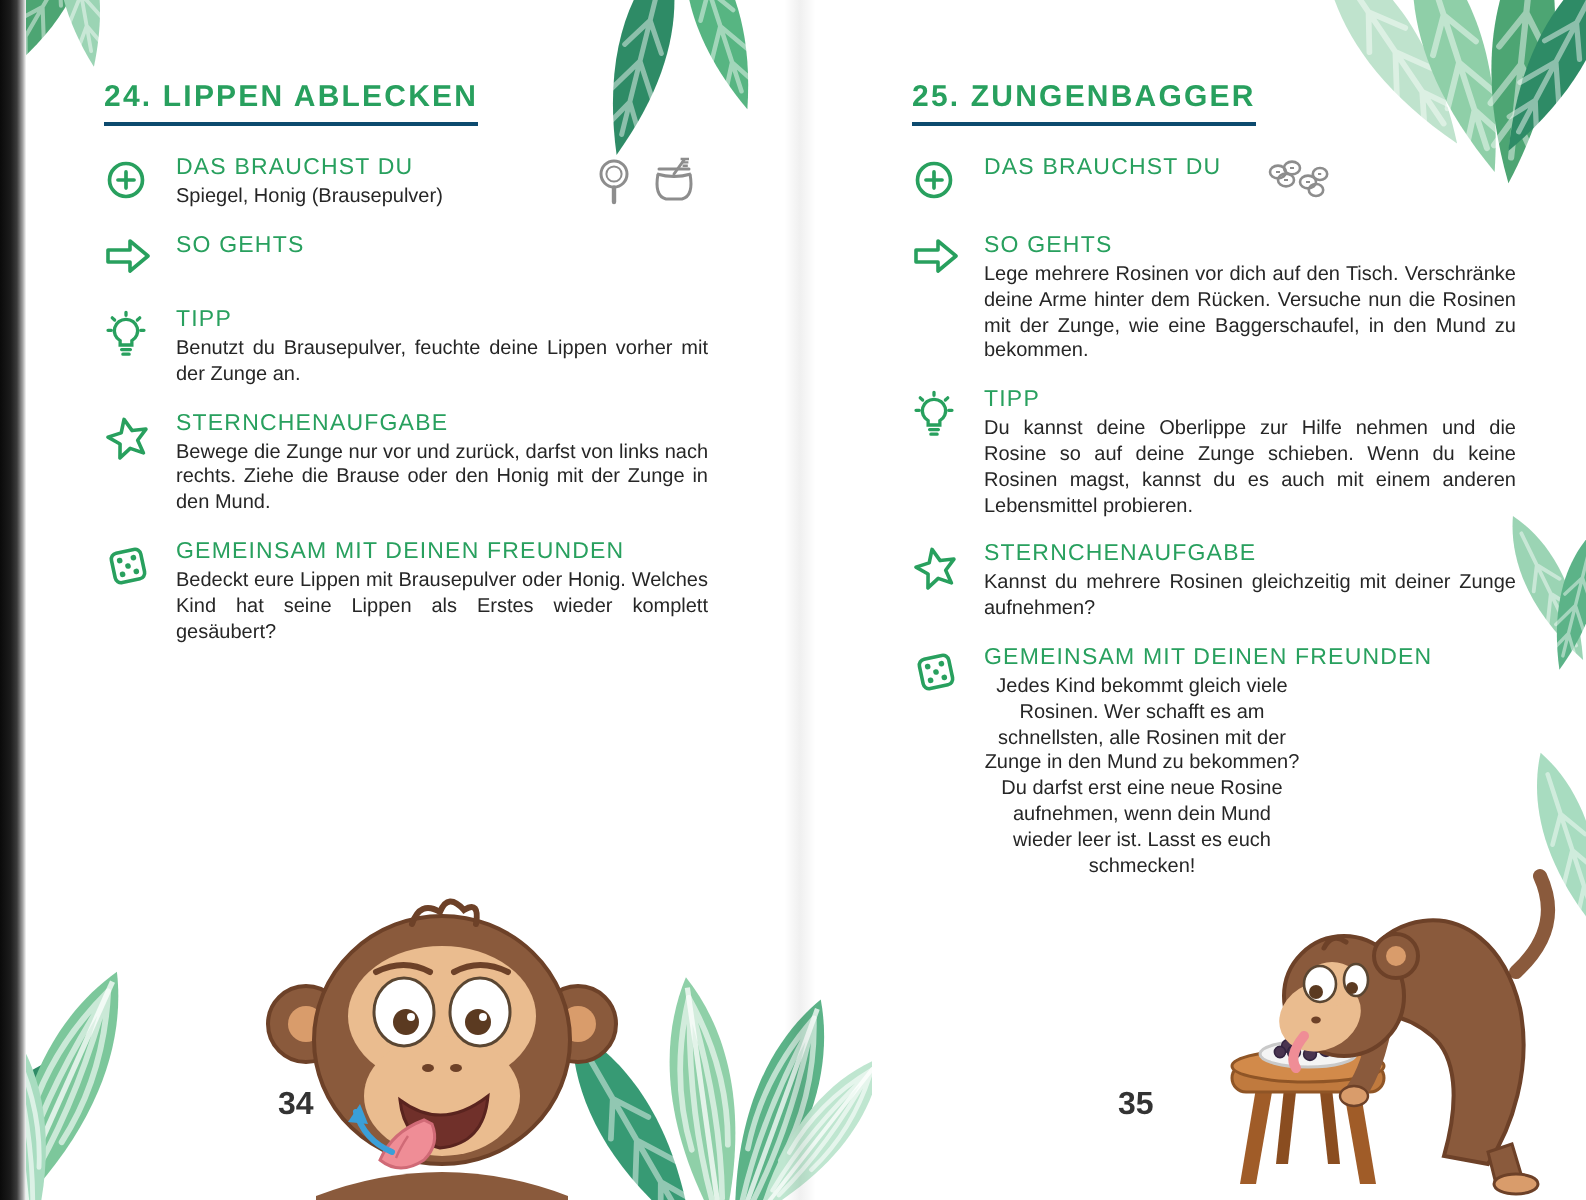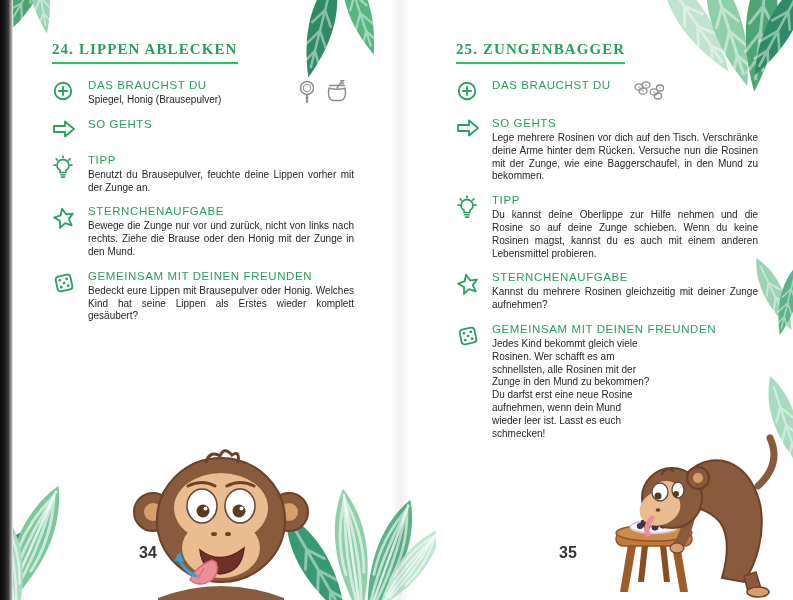--- a/index.html
+++ b/index.html
@@ -7,27 +7,27 @@
   body { font-family:"Liberation Sans", sans-serif; background:#fff; position:relative; overflow:hidden; }
   .spread { position:absolute; inset:0; background:#fff; }
   .book-edge { position:absolute; left:0; top:0; width:13px; height:600px;
     background:linear-gradient(to right,#0a0a0a,#1c1c1c 40%,#3c3c3c 65%,#a8a8a8 88%,#f7f7f7); }
   .gutter { position:absolute; left:392px; top:0; width:16px; height:600px;
     background:linear-gradient(to right,rgba(0,0,0,0),rgba(0,0,0,0.06) 50%,rgba(0,0,0,0)); }
   .page-col { position:absolute; top:40px; width:302px; }
   .page-col.left { left:52px; }
   .page-col.right { left:456px; }
   .title { display:inline-block; font-size:15px; font-weight:bold; letter-spacing:1.1px;
-    color:#28a05e; border-bottom:2px solid #22c55e; padding-bottom:4px; margin-bottom:15px; white-space:nowrap;font-family:Liberation Serif, serif; }
+    color:#28a05e; border-bottom:2px solid #0c4a6e; padding-bottom:4px; margin-bottom:15px; white-space:nowrap; }
   .section { display:flex; gap:12px; margin-bottom:11px; position:relative; }
   .sec-icon { flex:0 0 24px; padding-top:1px; }
   .sec-content { flex:1; }
   .sec-heading { font-size:11.5px; font-weight:normal; letter-spacing:0.6px; color:#28a05e; margin-bottom:3px; }
   .sec-body { font-size:10px; line-height:1.28; color:#262626; text-align:justify; }
-  .sec-body.narrow { width:158px; text-align:left; }
+  .sec-body.narrow { width:158px; text-align:center; }
   .materials { position:absolute; top:0; }
   .page-number { position:absolute; font-size:16px; font-weight:bold; color:#333; }
   .dec { position:absolute; }
 </style>
 </head>
 <body>
 
 <svg width="0" height="0" style="position:absolute" aria-hidden="true">
   <defs>
     <g id="leafG">
@@ -203,21 +203,21 @@
     </div>
 
     <div class="section">
       <span class="sec-icon">
         <svg width="24" height="24" viewBox="0 0 24 24" fill="none" stroke="#28a05e" stroke-width="1.8" stroke-linejoin="round">
             <path d="M12,2.5 L14.8,8.8 L21.7,9.5 L16.5,14.1 L18,20.9 L12,17.3 L6,20.9 L7.5,14.1 L2.3,9.5 L9.2,8.8 Z" transform="rotate(-12 12 12)"></path>
           </svg>
       </span>
       <div class="sec-content">
         <div class="sec-heading">STERNCHENAUFGABE</div>
-        <div class="sec-body">Bewege die Zunge nur vor und zurück, nicht von links nach rechts. Ziehe die Brause oder den Honig mit der Zunge in den Mund.</div>
+        <div class="sec-body">Bewege die Zunge nur vor und zurück, darfst von links nach rechts. Ziehe die Brause oder den Honig mit der Zunge in den Mund.</div>
       </div>
     </div>
 
     <div class="section">
       <span class="sec-icon">
         <svg width="24" height="24" viewBox="0 0 24 24">
             <g transform="rotate(-12 12 12)">
               <rect x="4.5" y="4.5" width="15" height="15" rx="3" fill="none" stroke="#28a05e" stroke-width="1.8"></rect>
               <g fill="#28a05e">
                 <circle cx="8.5" cy="8.5" r="1.4"></circle>

